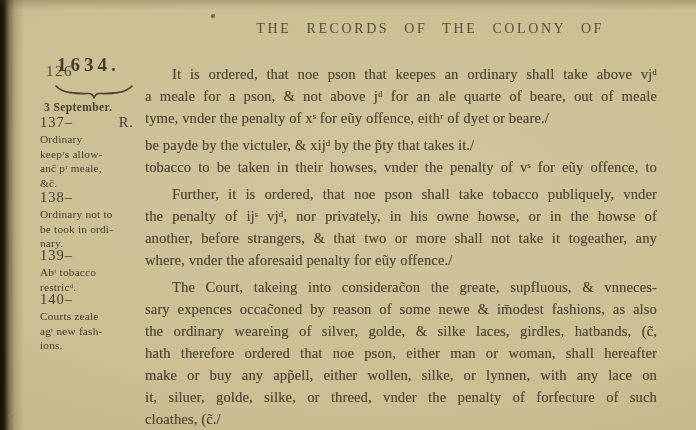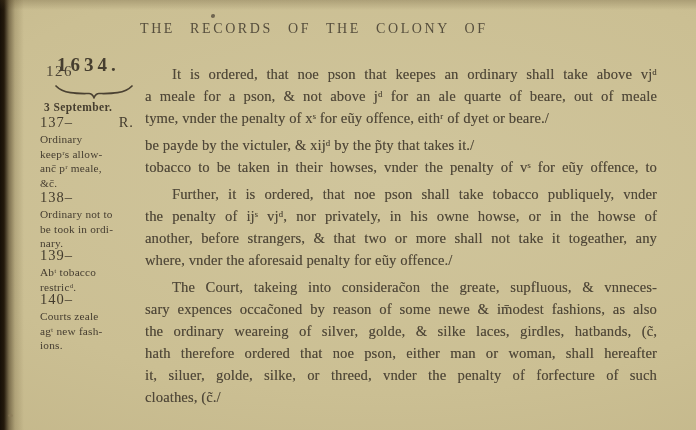--- a/index.html
+++ b/index.html
@@ -32,21 +32,21 @@
     position:absolute;left:8px;top:414px;width:5px;height:3px;
     background:#8a7a58;border-radius:50%;opacity:.55;
   }
 
   .page-number{
     position:absolute;left:46px;top:21px;
     font-size:15px;letter-spacing:1.5px;color:#4b4335;margin-top:42px;
   }
   .running-header{
     position:absolute;left:140px;top:21px;width:464px;
-    text-align:left;font-size:14px;letter-spacing:2.6px;word-spacing:9px;
+    text-align:right;font-size:14px;letter-spacing:2.6px;word-spacing:9px;
     color:#564e3d;white-space:nowrap;
   }
 
   
   .year{
     position:absolute;left:57px;top:54px;
     font-size:19px;font-weight:bold;letter-spacing:4px;color:#463e2f;
   }
   .year-brace{position:absolute;left:52px;top:84px;}
   .margin-date{
@@ -146,18 +146,19 @@
         <div class="bline first">Further, it is ordered, that noe pson shall take tobacco publiquely, vnder</div>
         <div class="bline">the penalty of ijˢ vjᵈ, nor privately, in his owne howse, or in the howse of</div>
         <div class="bline">another, before strangers, &amp; that two or more shall not take it togeather, any</div>
         <div class="bline last">where, vnder the aforesaid penalty for eũy offence./</div>
       </div>
       <div class="para">
         <div class="bline first">The Court, takeing into considerac̃on the greate, supfluous, &amp; vnneces-</div>
         <div class="bline">sary expences occac̃oned by reason of some newe &amp; im̄odest fashions, as also</div>
         <div class="bline">the ordinary weareing of silver, golde, &amp; silke laces, girdles, hatbands, (c̃,</div>
         <div class="bline">hath therefore ordered that noe pson, either man or woman, shall hereafter</div>
+        <div class="bline">make or buy any app̃ell, either wollen, silke, or lynnen, with any lace on</div>
         <div class="bline">it, siluer, golde, silke, or threed, vnder the penalty of forfecture of such</div>
         <div class="bline last">cloathes, (c̃./</div>
       </div>
     </div>
 
 </div>
 
 </body></html>

